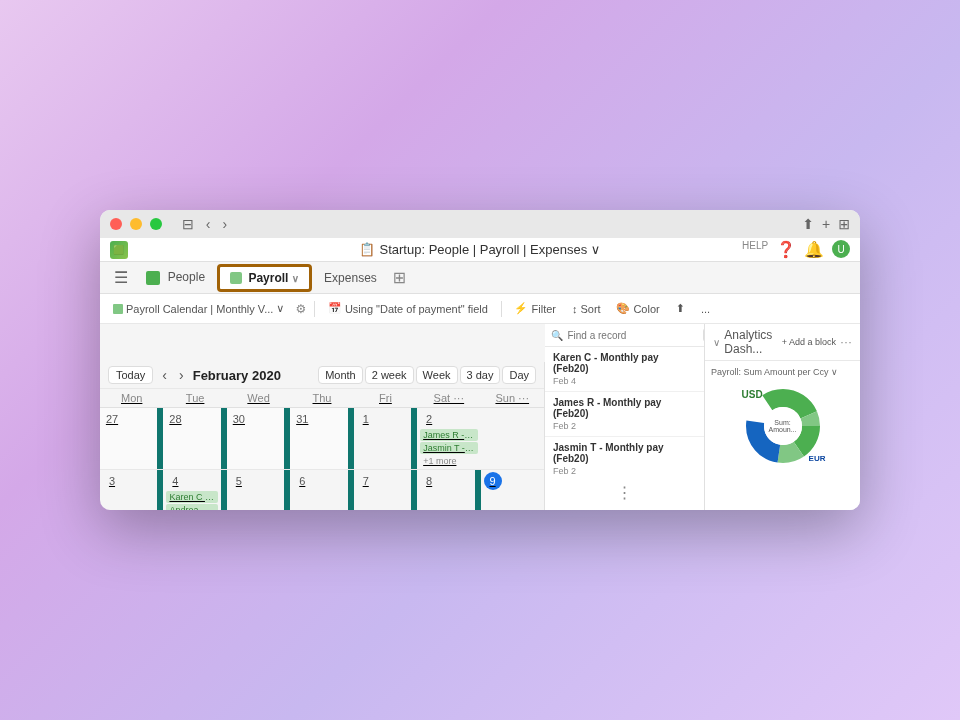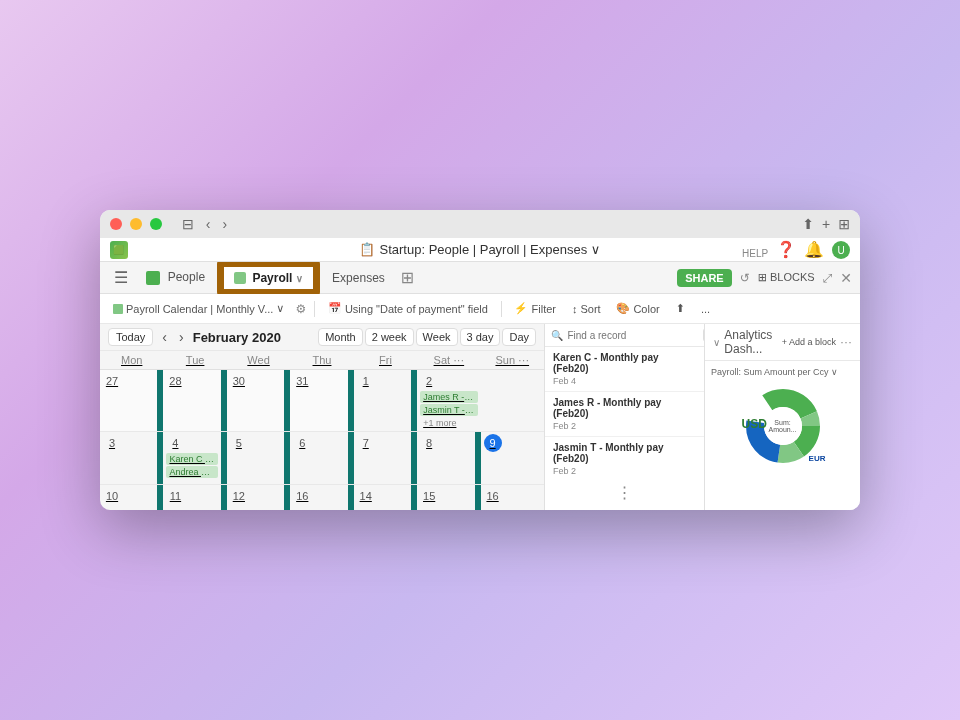--- a/index.html
+++ b/index.html
@@ -115,21 +115,21 @@
       padding: 4px 10px;
       font-size: 12px;
       border-radius: 4px;
       cursor: pointer;
       color: #555;
     }
     .tab.active {
       background: #fff;
       font-weight: 600;
       color: #222;
-      border: 7px solid #a16207;
+      border: 3px solid #a16207;
     }
     .tab-icon {
       display: inline-block;
       width: 14px; height: 14px;
       background: #4CAF50;
       border-radius: 2px;
       margin-right: 4px;
       vertical-align: middle;
     }
     .tab-dropdown { font-size: 10px; color: #888; }
@@ -193,20 +193,21 @@
       display: flex;
       overflow: hidden;
     }
     
     .calendar-area {
       flex: 1;
       display: flex;
       flex-direction: column;
       overflow: hidden;
       border-right: 1px solid #e0e0e0;
+      margin-top: 38px;
     }
     
     .cal-nav {
       display: flex;
       align-items: center;
       padding: 4px 8px;
       gap: 6px;
       border-bottom: 1px solid #e8e8e8;
       flex-shrink: 0;
     }
@@ -466,21 +467,21 @@
 
   <div class="app-header" style="position:relative;">
     <div style="position:absolute;left:10px;display:flex;align-items:center;gap:4px;">
       <div class="app-icon">
         <span style="font-size:9px;">🟩</span>
       </div>
     </div>
     <div class="app-title">
       <span>📋 Startup: People | Payroll | Expenses ∨</span>
     </div>
-    <div style="position:absolute;right:10px;display:flex;align-items:flex-end;gap:8px;">
+    <div style="position:absolute;right:10px;display:flex;align-items:flex-start;gap:8px;">
       <span style="font-size:10px;color:#888;">HELP</span>
       <span>❓</span>
       <span>🔔</span>
       <span style="width:18px;height:18px;border-radius:50%;background:#4CAF50;display:inline-flex;align-items:center;justify-content:center;font-size:10px;color:#fff;">U</span>
     </div>
   </div>
 
   <div class="tab-bar">
     <button class="tab-menu-btn">☰</button>
     <div class="tab">
@@ -489,27 +490,20 @@
     </div>
     <div class="tab active">
       <span class="tab-icon" style="background:#81C784;width:12px;height:12px;border-radius:2px;margin-right:3px;display:inline-block;vertical-align:middle;"></span>
       <span>Payroll</span>
       <span class="tab-dropdown"> ∨</span>
     </div>
     <div class="tab">
       <span>Expenses</span>
     </div>
     <span class="tab-add">⊞</span>
-    <div class="tab-bar-right">
-      <button class="share-btn">SHARE</button>
-      <span style="font-size:12px;color:#888;cursor:pointer;">↺</span>
-      <span class="blocks-btn">⊞ BLOCKS</span>
-      <span class="expand-icon">⤢</span>
-      <span class="close-icon">✕</span>
-    </div>
   </div>
 
   <div class="toolbar">
     <div class="toolbar-item">
       <span style="width:10px;height:10px;background:#81C784;border-radius:1px;display:inline-block;"></span>
       <span>Payroll Calendar | Monthly V...</span>
       <span>∨</span>
     </div>
     <span style="font-size:12px;color:#888;cursor:pointer;">⚙</span>
     <div class="toolbar-sep"></div>
@@ -686,19 +680,19 @@
 
             <circle cx="45" cy="45" r="28" fill="none" stroke="#81C784" stroke-width="18" stroke-dasharray="21.0 116.1" stroke-dashoffset="-27.1"></circle>
 
             <circle cx="45" cy="45" r="28" fill="none" stroke="#1565C0" stroke-width="18" stroke-dasharray="44.0 93.1" stroke-dashoffset="-48.1"></circle>
             <circle cx="45" cy="45" r="19" fill="white"></circle>
           </svg>
           <div class="pie-center-text">
             <div style="font-size:7px;color:#555;">Sum: Amoun...</div>
           </div>
           
-          <div style="position:absolute;top:8px;left:4px;font-size:12px;font-weight:600;color:#2e7d32;margin-top:28px;">USD</div>
+          <div style="position:absolute;top:8px;left:4px;font-size:10px;font-weight:600;color:#2e7d32;">USD</div>
           <div style="position:absolute;bottom:8px;right:2px;font-size:8px;font-weight:600;color:#0d47a1;">EUR</div>
         </div>
       </div>
     </div>
   </div>
 </div>
 
 </body></html>

